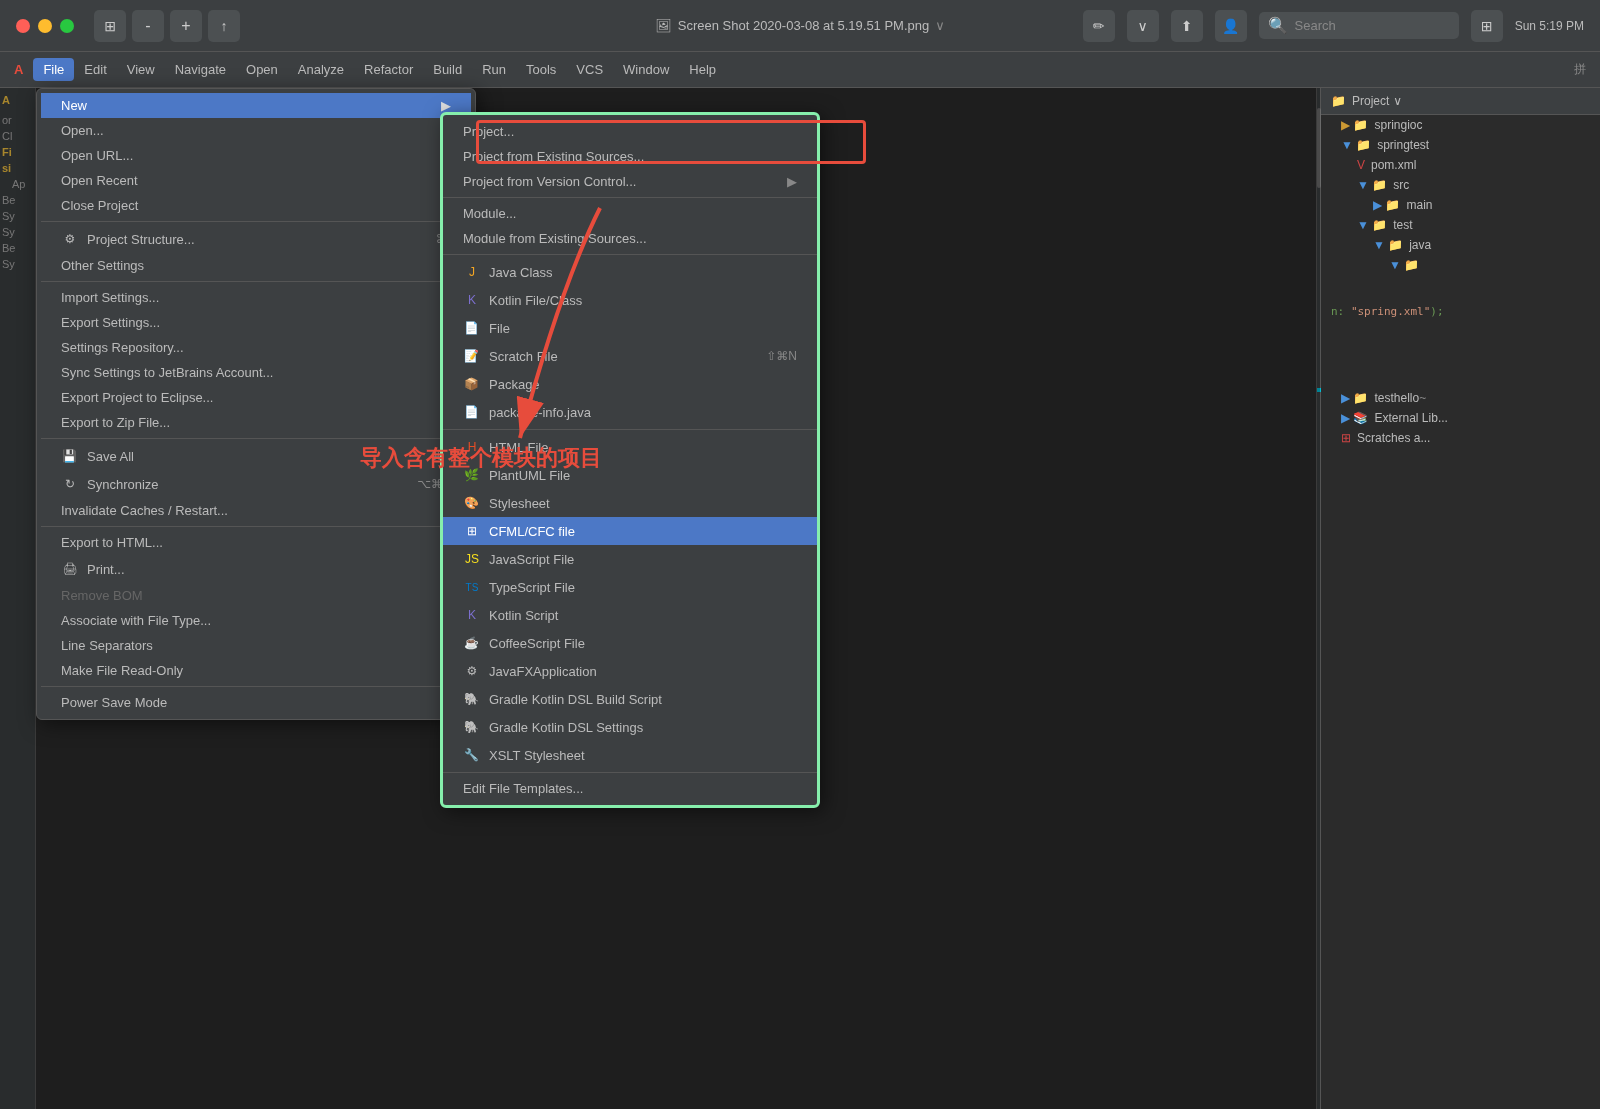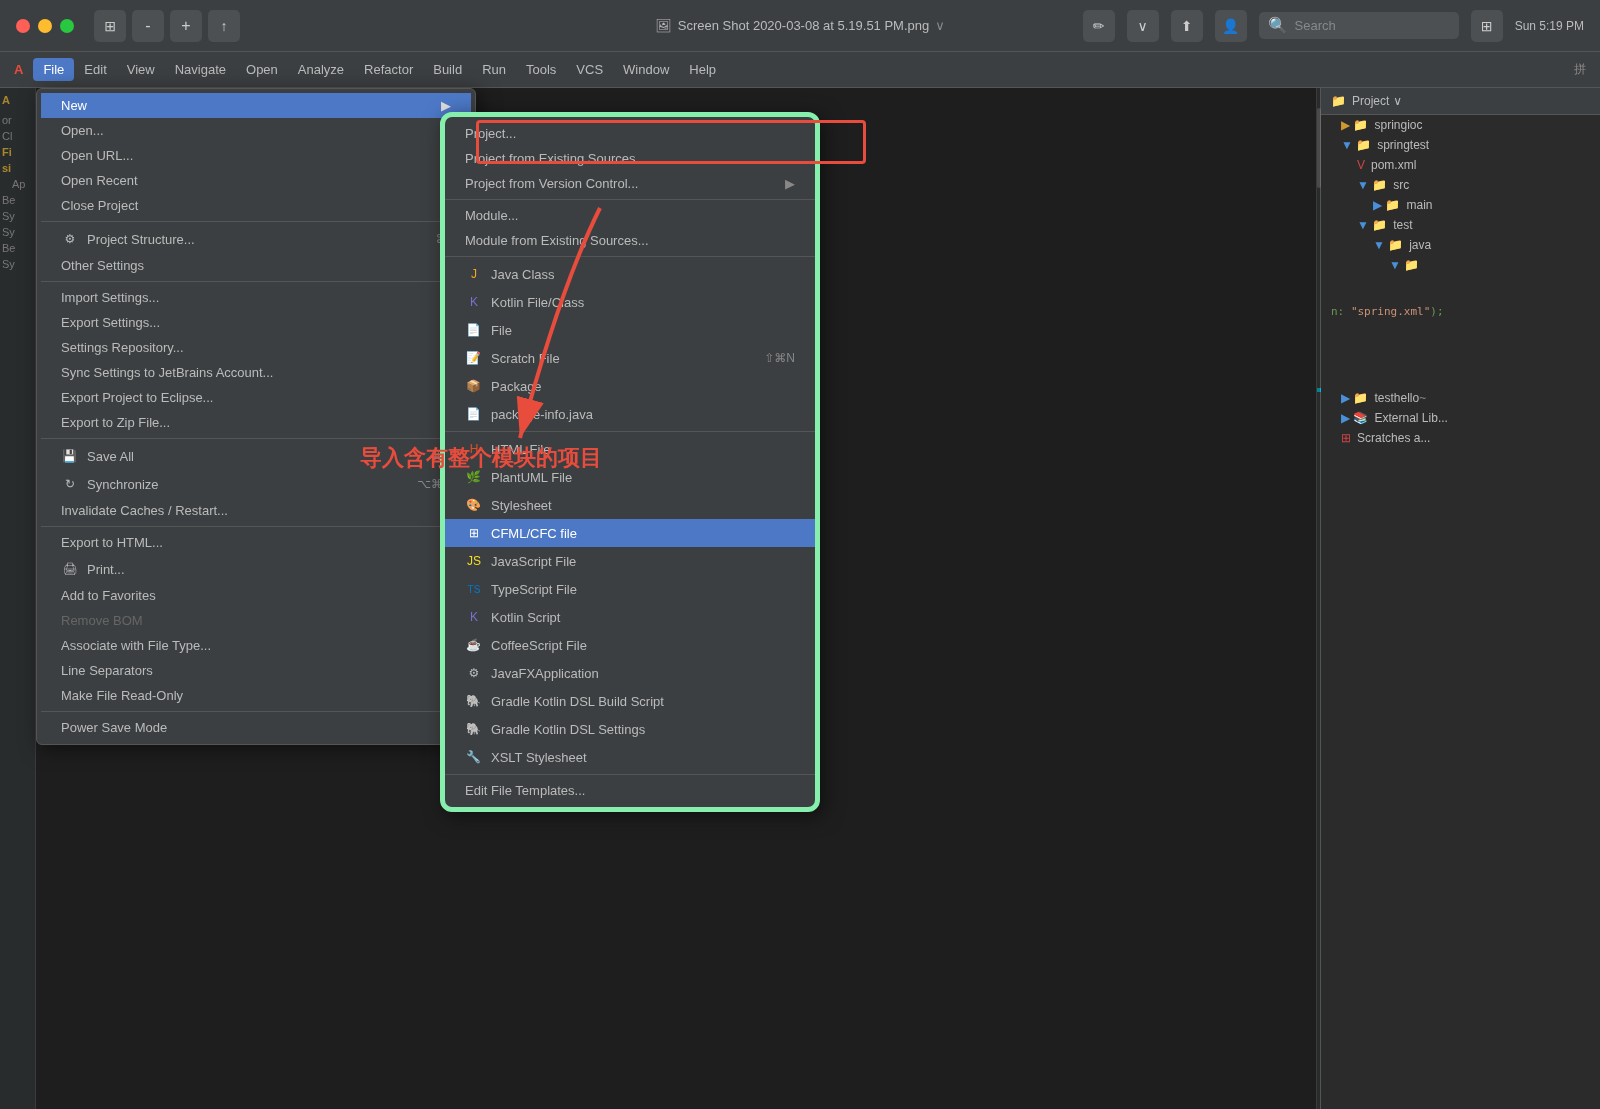--- a/index.html
+++ b/index.html
@@ -158,22 +158,22 @@
       font-size: 12px;
     }
 
     
     .new-submenu {
       position: absolute;
       left: 440px;
       top: 24px;
       width: 380px;
       background: #3c3f41;
-      border: 5px solid #86efac;
-      border-radius: 12px;
+      border: 3px solid #86efac;
+      border-radius: 6px;
       z-index: 101;
       box-shadow: 4px 4px 20px rgba(0,0,0,0.5);
       padding: 4px 0;
     }
     .new-submenu .dropdown-item.highlighted-blue {
       background: #4c78c6;
       color: #fff;
     }
 
     
@@ -398,24 +398,20 @@
       <span>Invalidate Caches / Restart...</span>
     </div>
     <div class="dropdown-separator"></div>
     <div class="dropdown-item">
       <span>Export to HTML...</span>
     </div>
     <div class="dropdown-item">
       <span class="dropdown-item-icon">🖨</span>
       <span>Print...</span>
     </div>
-    <div class="dropdown-item">
-      <span>Add to Favorites</span>
-      <span class="arrow" style="margin-left:auto;">▶</span>
-    </div>
     <div class="dropdown-item disabled">
       <span>Remove BOM</span>
     </div>
     <div class="dropdown-item">
       <span>Associate with File Type...</span>
     </div>
     <div class="dropdown-item">
       <span>Line Separators</span>
       <span class="arrow" style="margin-left:auto;">▶</span>
     </div>

